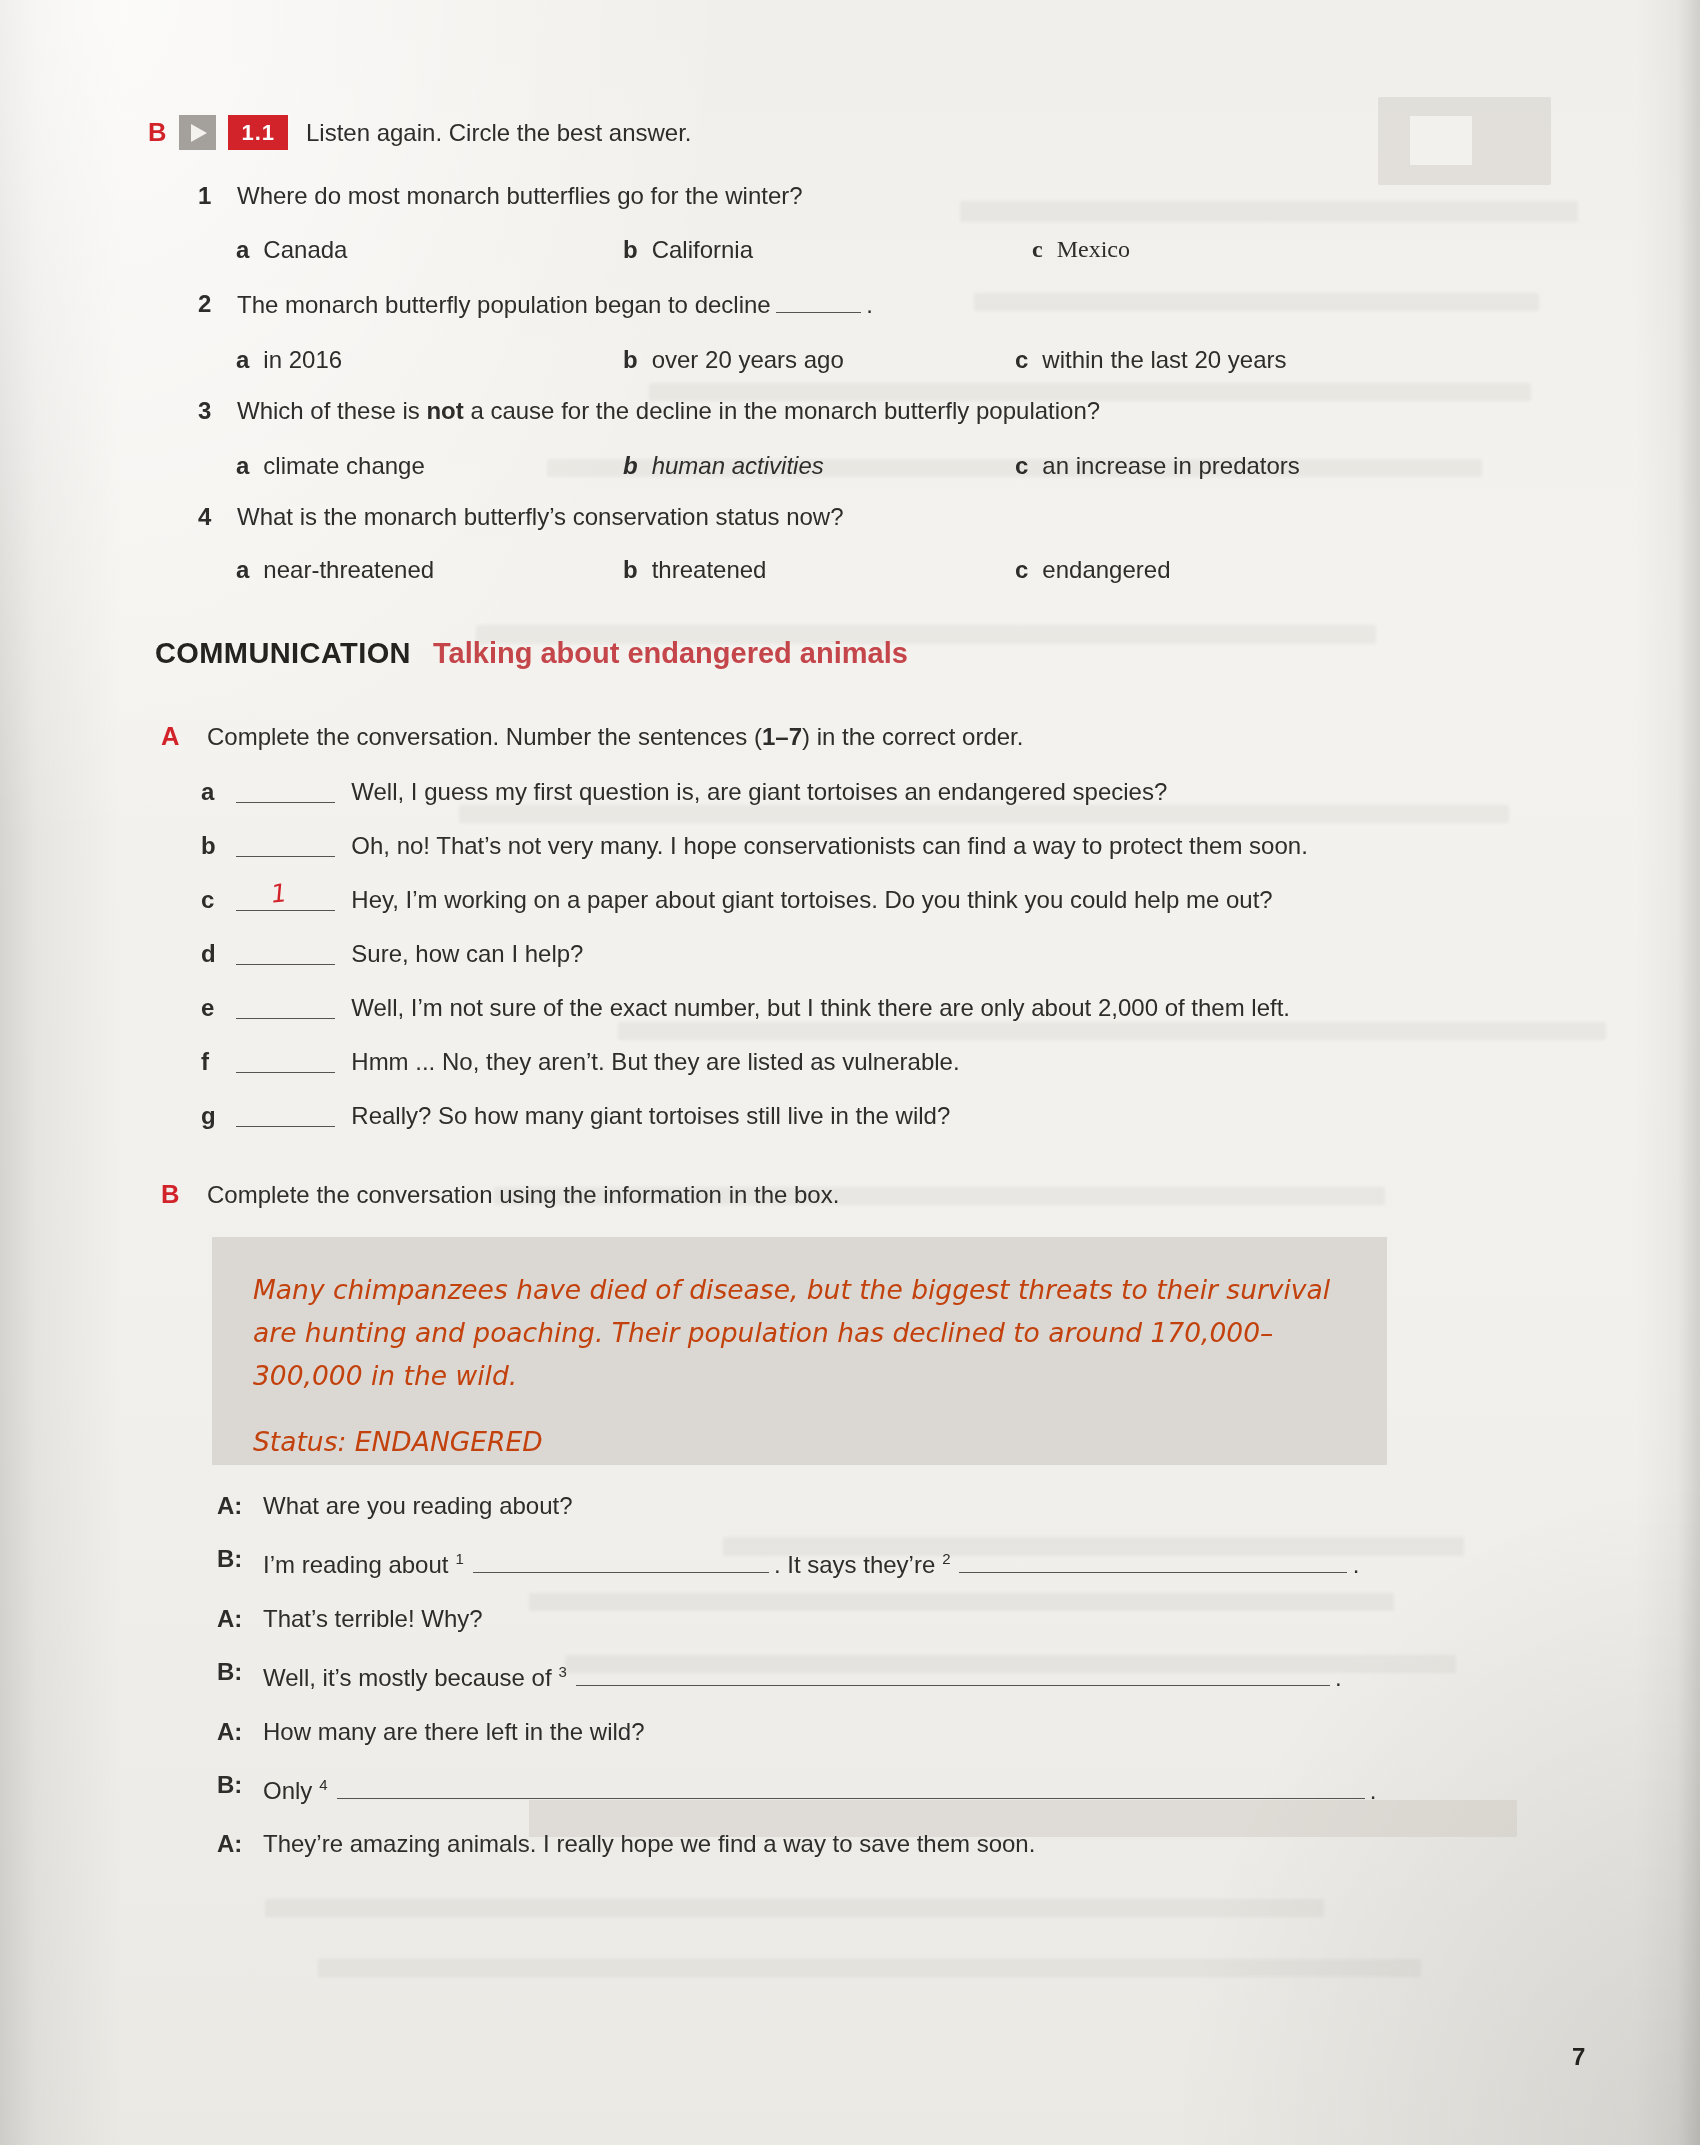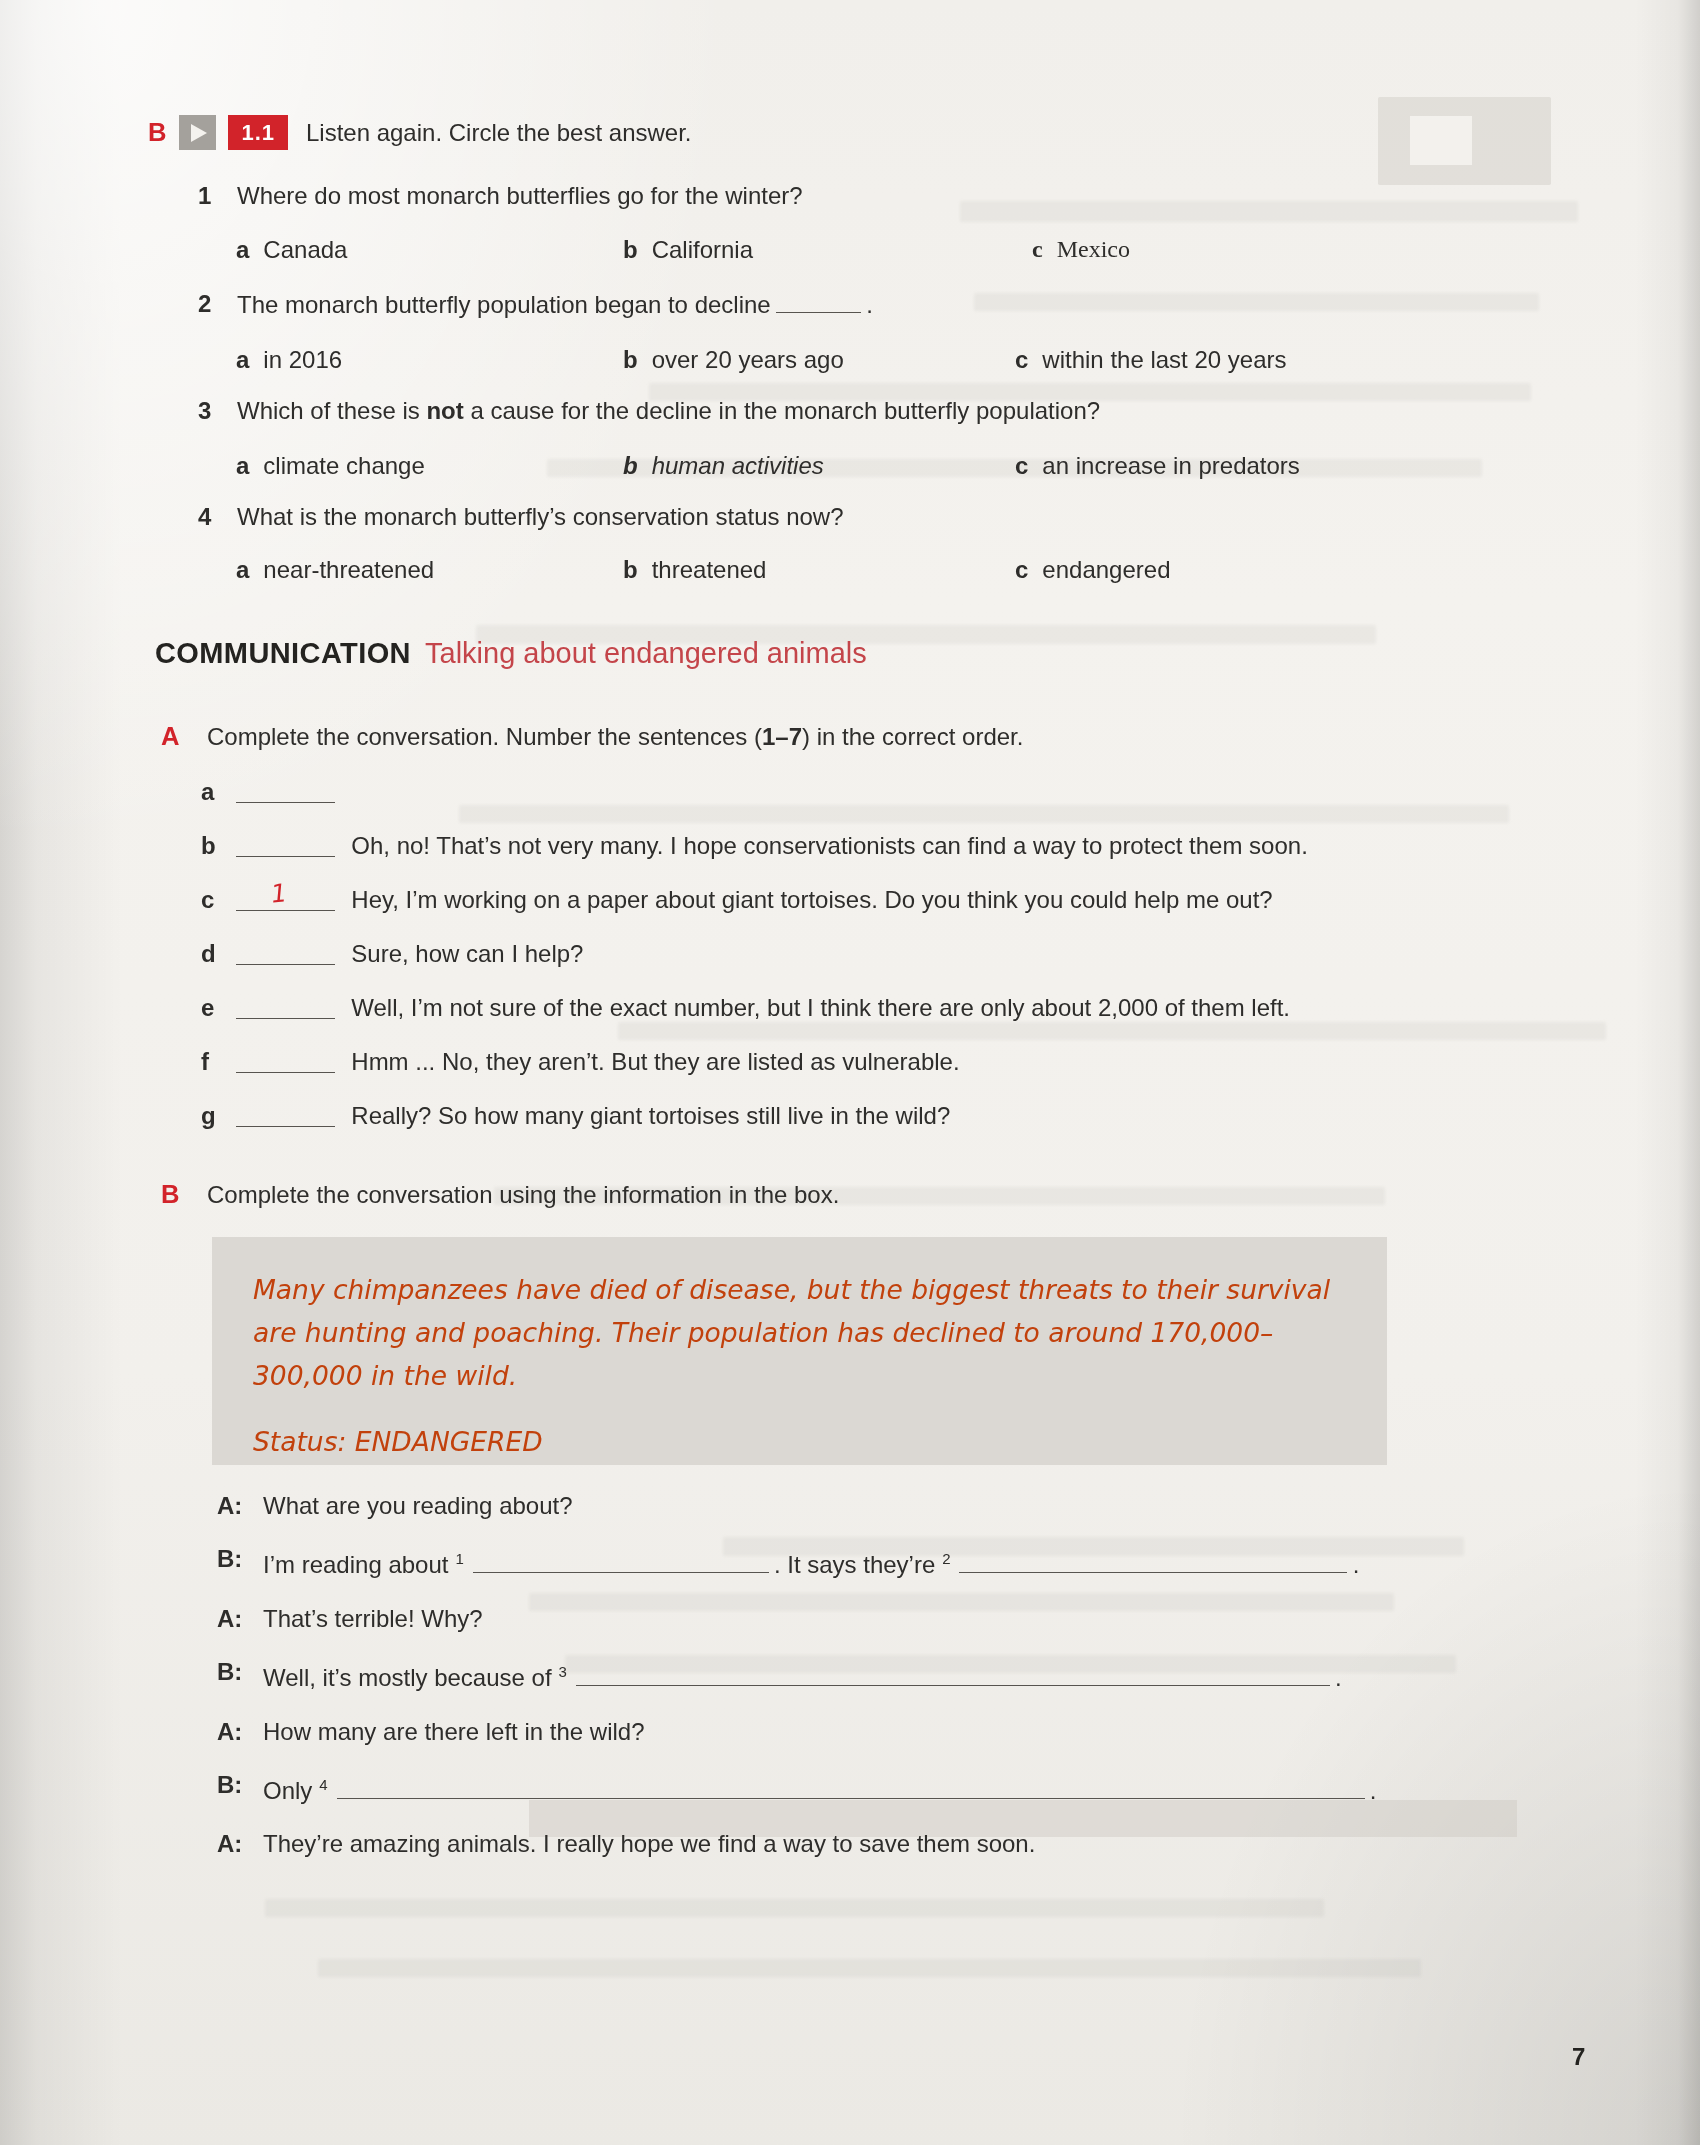--- a/index.html
+++ b/index.html
@@ -48,21 +48,21 @@
   .opt{position:absolute;white-space:nowrap;}
   .optletter{font-weight:bold;margin-right:14px;}
   .b{font-weight:bold;}
 
   .blank{display:inline-block;border-bottom:1.8px solid var(--underline);height:23px;vertical-align:baseline;margin:0 5.3px;}
   .blank-q{width:85px;}
 
   
   .comm-head{position:absolute;left:155px;top:637px;font-size:29px;white-space:nowrap;}
   .comm-head .main{font-weight:bold;letter-spacing:0.4px;color:#242320;}
-  .comm-head .sub{color:var(--subheading-red);margin-left:6px;}
+  .comm-head .sub{color:var(--subheading-red);margin-left:14px;font-weight:bold;}
 
   .part-head{align-items:baseline;}
   .part-head .sec-letter{width:46px;flex:none;}
 
   .items{position:absolute;left:201px;top:776px;width:1323px;}
   .item{display:flex;margin-bottom:22px;line-height:32px;}
   .item-letter{font-weight:bold;width:30px;flex:none;}
   .item-blank{width:99px;flex:none;border-bottom:1.8px solid var(--underline);margin:0 16px 5.3px 5.3px;align-self:flex-end;height:26.5px;position:relative;}
   .item-answer{position:absolute;left:35px;bottom:0px;color:var(--accent-red);font-size:25px;font-style:italic;transform:rotate(-6deg);font-family:"DejaVu Sans", sans-serif;}
 
@@ -163,20 +163,21 @@
     <span class="sec-letter">A</span>
     <span><span>Complete the conversation. Number the sentences (</span><span class="b">1–7</span><span>) in the correct order.</span></span>
   </div>
 
   <div class="items">
     <div class="item">
       <span class="item-letter">a</span>
       <span class="item-blank">
           <span class="item-answer"></span>
         </span>
+      <span class="item-text">Well, I guess my first question is, are giant tortoises an endangered species?</span>
     </div>
     <div class="item">
       <span class="item-letter">b</span>
       <span class="item-blank">
           <span class="item-answer"></span>
         </span>
       <span class="item-text">Oh, no! That’s not very many. I hope conservationists can find a way to protect them soon.</span>
     </div>
     <div class="item">
       <span class="item-letter">c</span>

